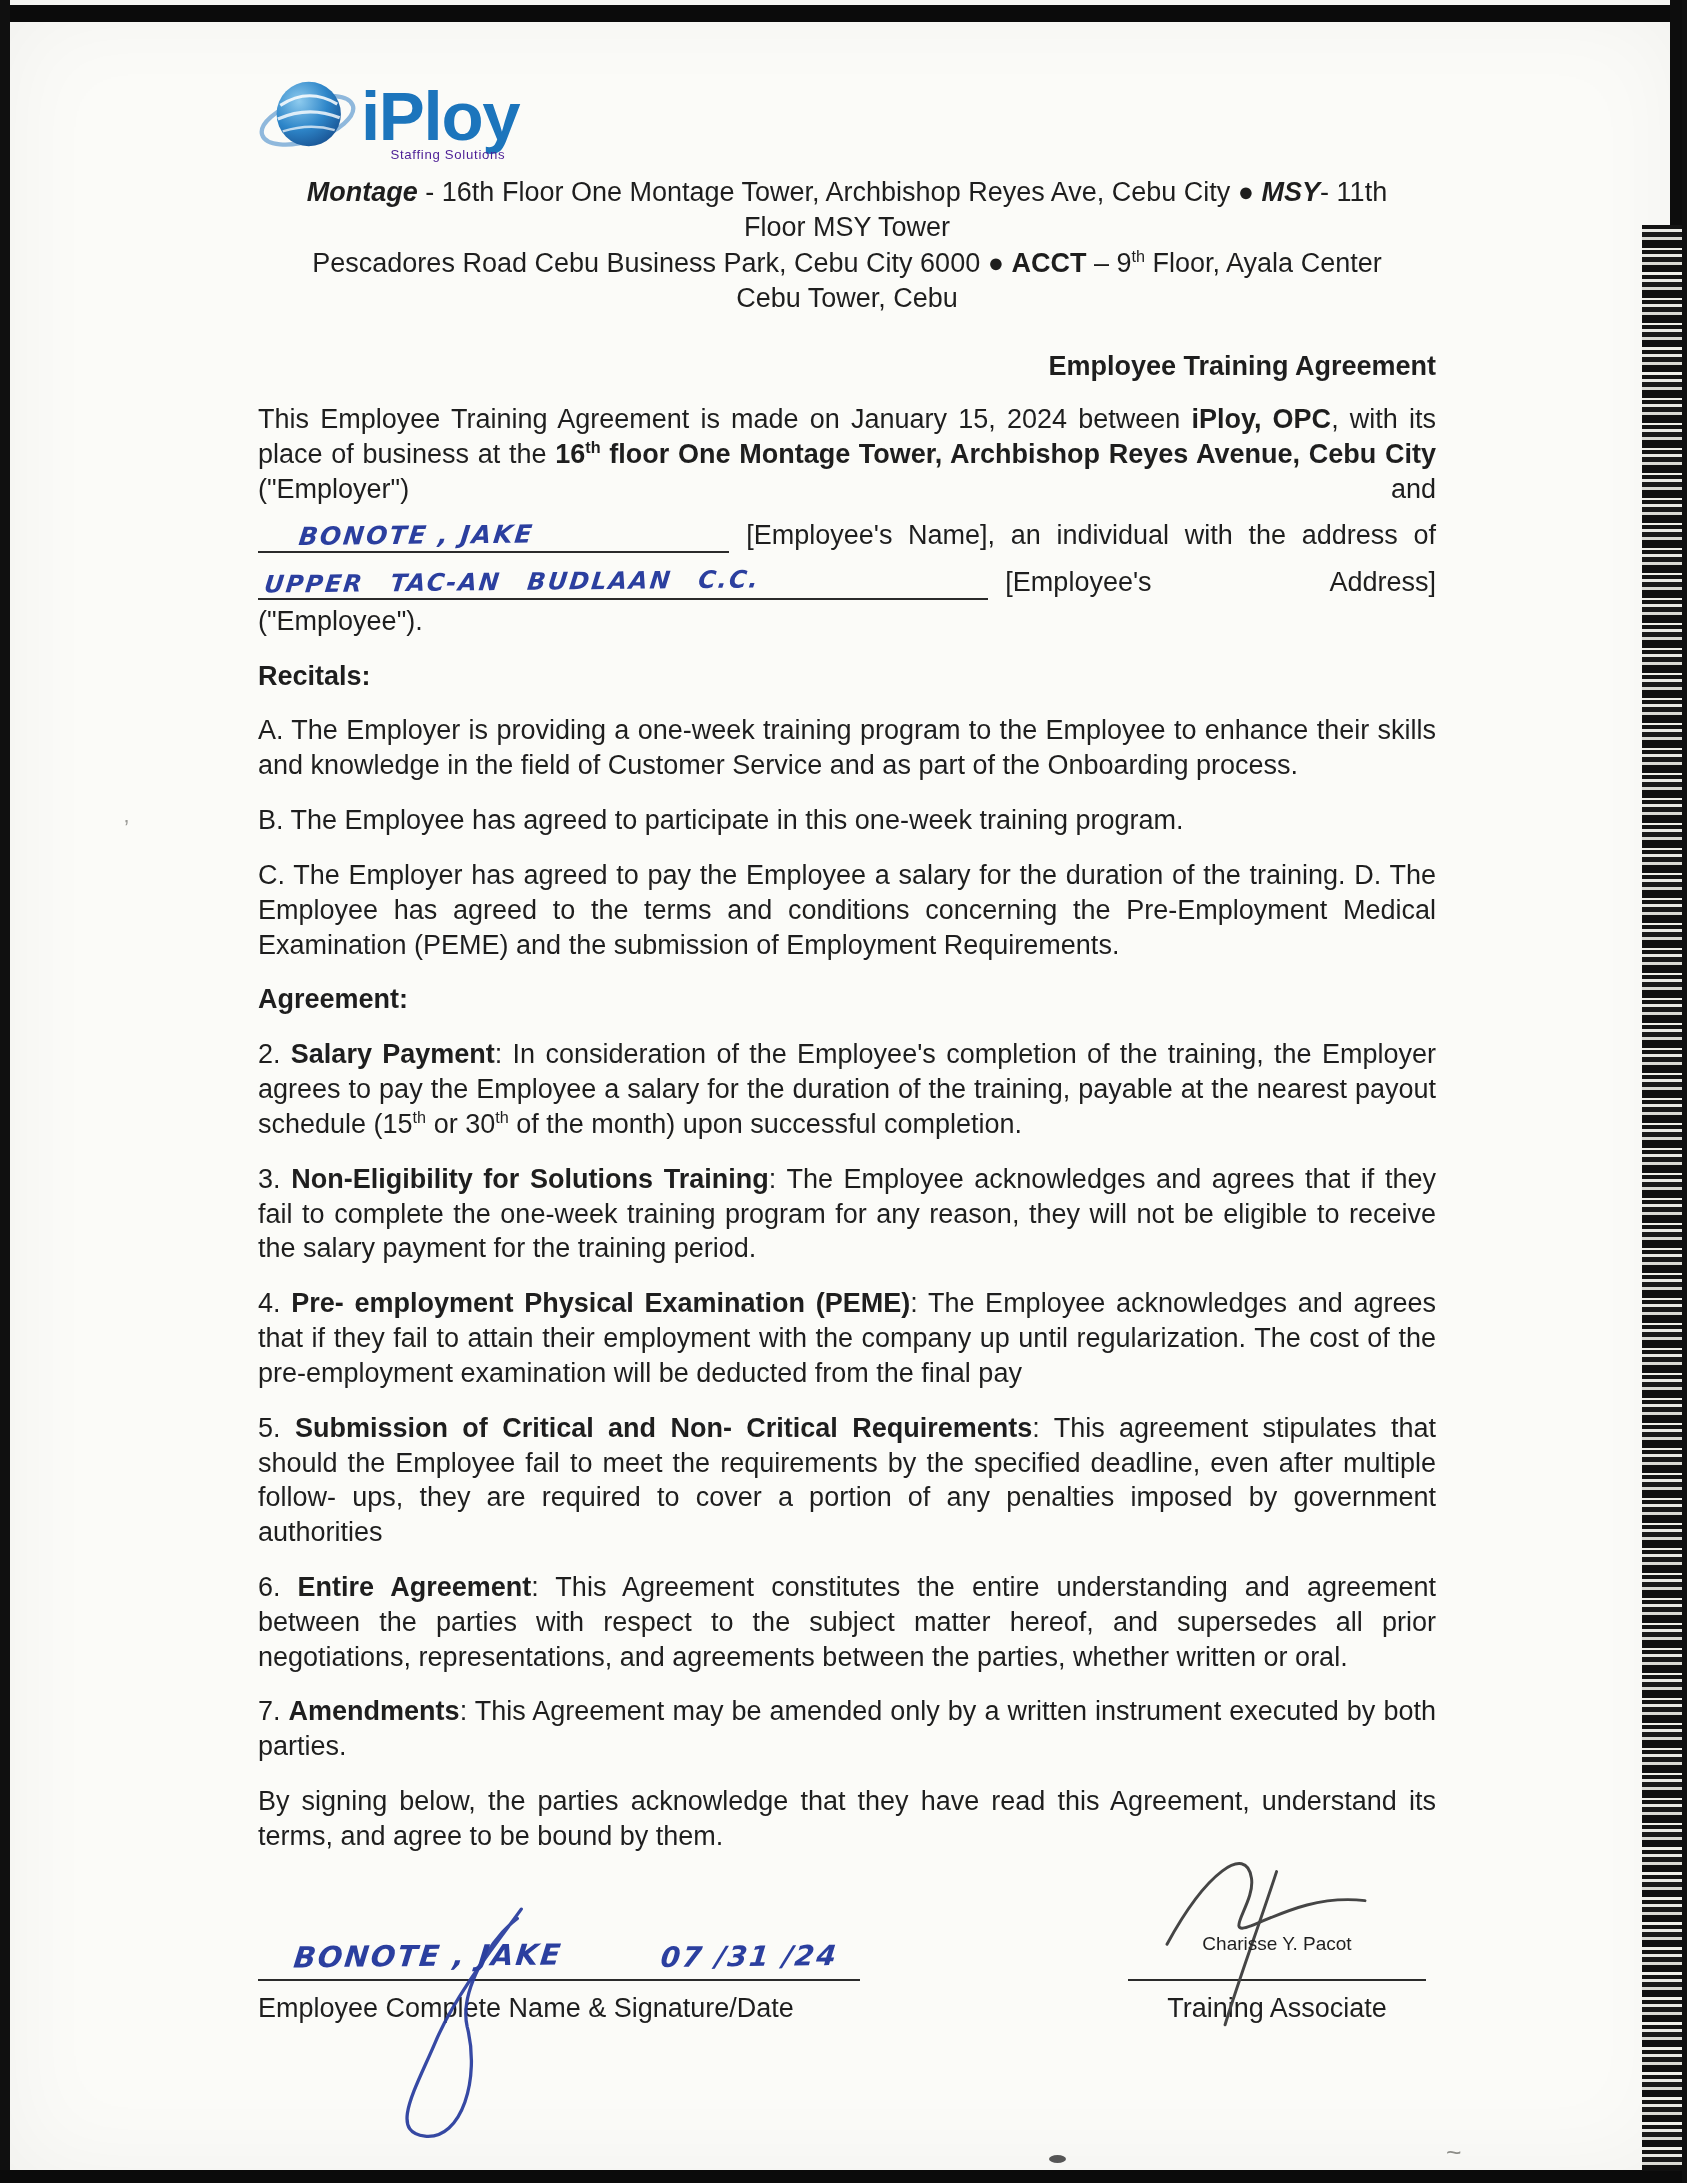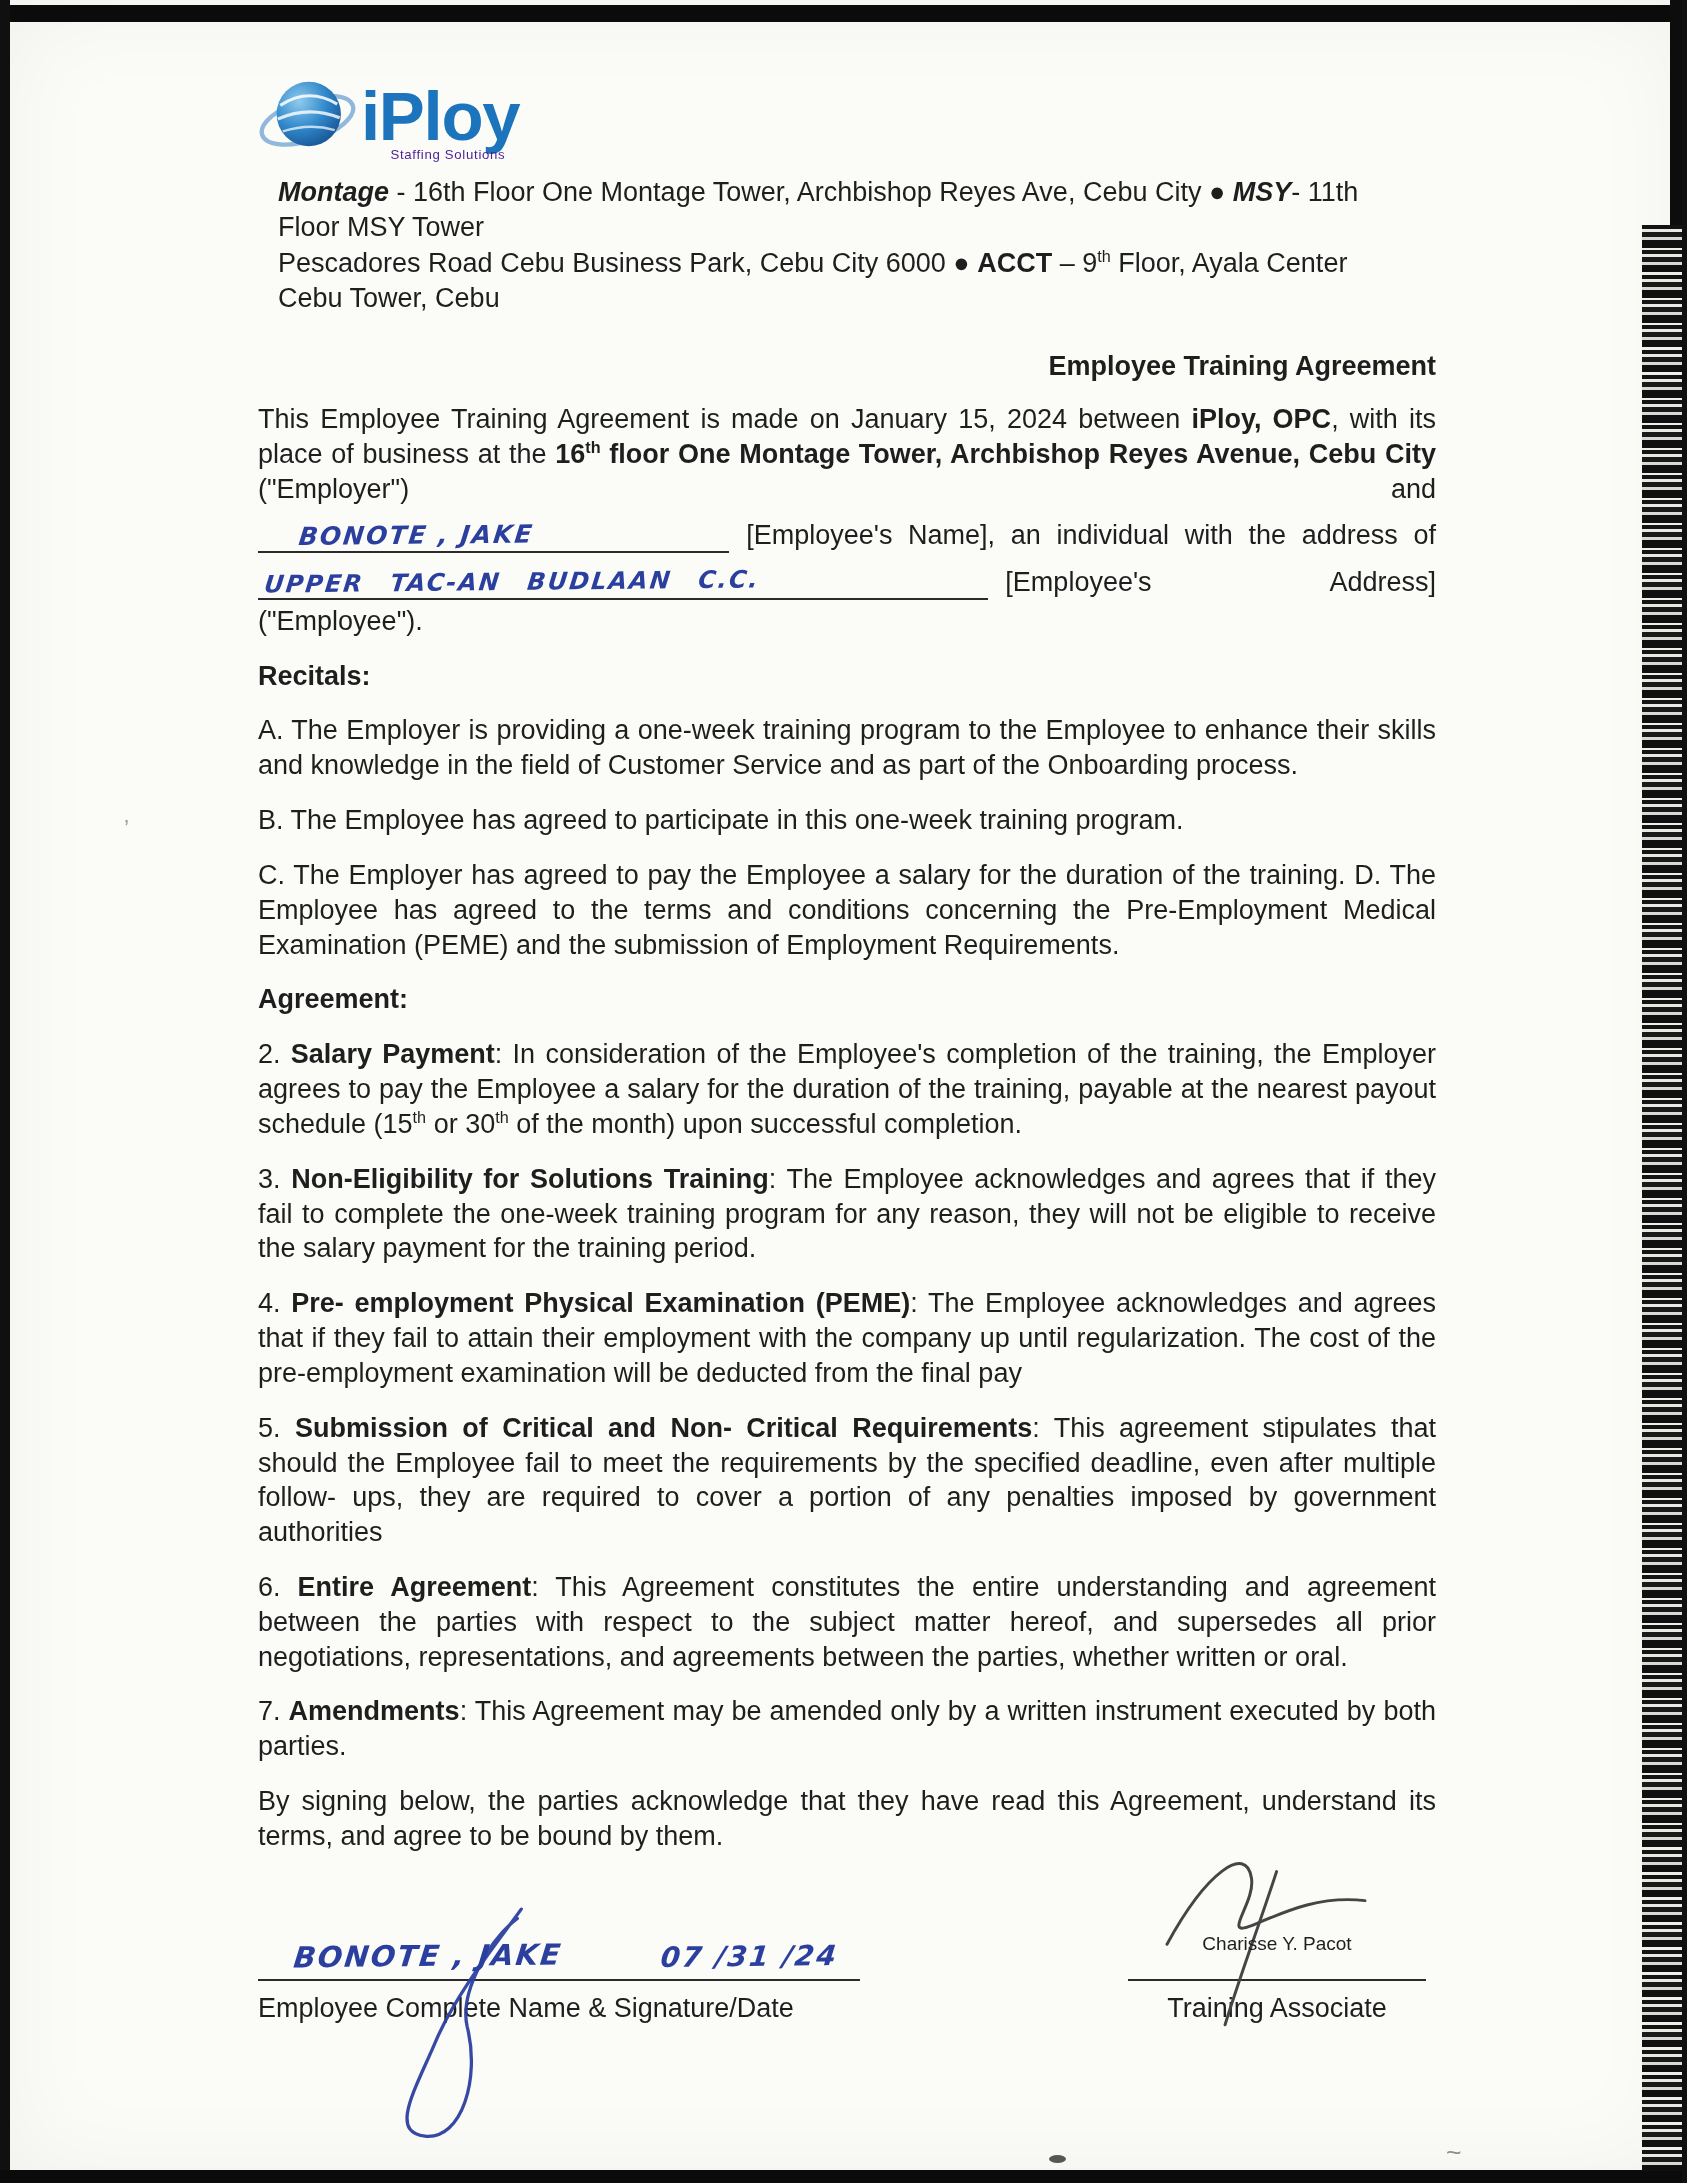--- a/index.html
+++ b/index.html
@@ -29,21 +29,21 @@
   .content{
     position:absolute;top:73px;left:258px;width:1178px;z-index:3;
   }
   
   .logo-wrap{display:flex;justify-content:flex-start;align-items:center;gap:4px;margin-bottom:14.6px;}
   .globe{width:99px;height:87px;display:inline-block;}
   .brand-box{position:relative;display:inline-block;line-height:1;}
   .brand-text{font-size:69px;font-weight:700;color:#1c75bc;letter-spacing:-1.3px;}
   .tagline{position:absolute;right:14px;bottom:-10.6px;font-size:13.2px;color:#4c1d95;letter-spacing:0.7px;white-space:nowrap;}
 
-  .addr{margin:0 20px;text-align:left;font-size:27px;line-height:1.32;}
+  .addr{margin:0 20px;text-align:center;font-size:27px;line-height:1.32;}
   .bi{font-weight:700;font-style:italic;}
   .b{font-weight:700;margin-top:18px;}
   sup{font-size:60%;vertical-align:super;line-height:0;}
 
   .title{margin:34px 0 0 0;text-align:right;font-size:27px;font-weight:700;}
 
   .para{margin:20px 0 0 0;font-size:27px;line-height:1.29;text-align:justify;}
   .para b{font-weight:700;}
   .last-justify{text-align-last:justify;}
   .bold{font-weight:700;}

